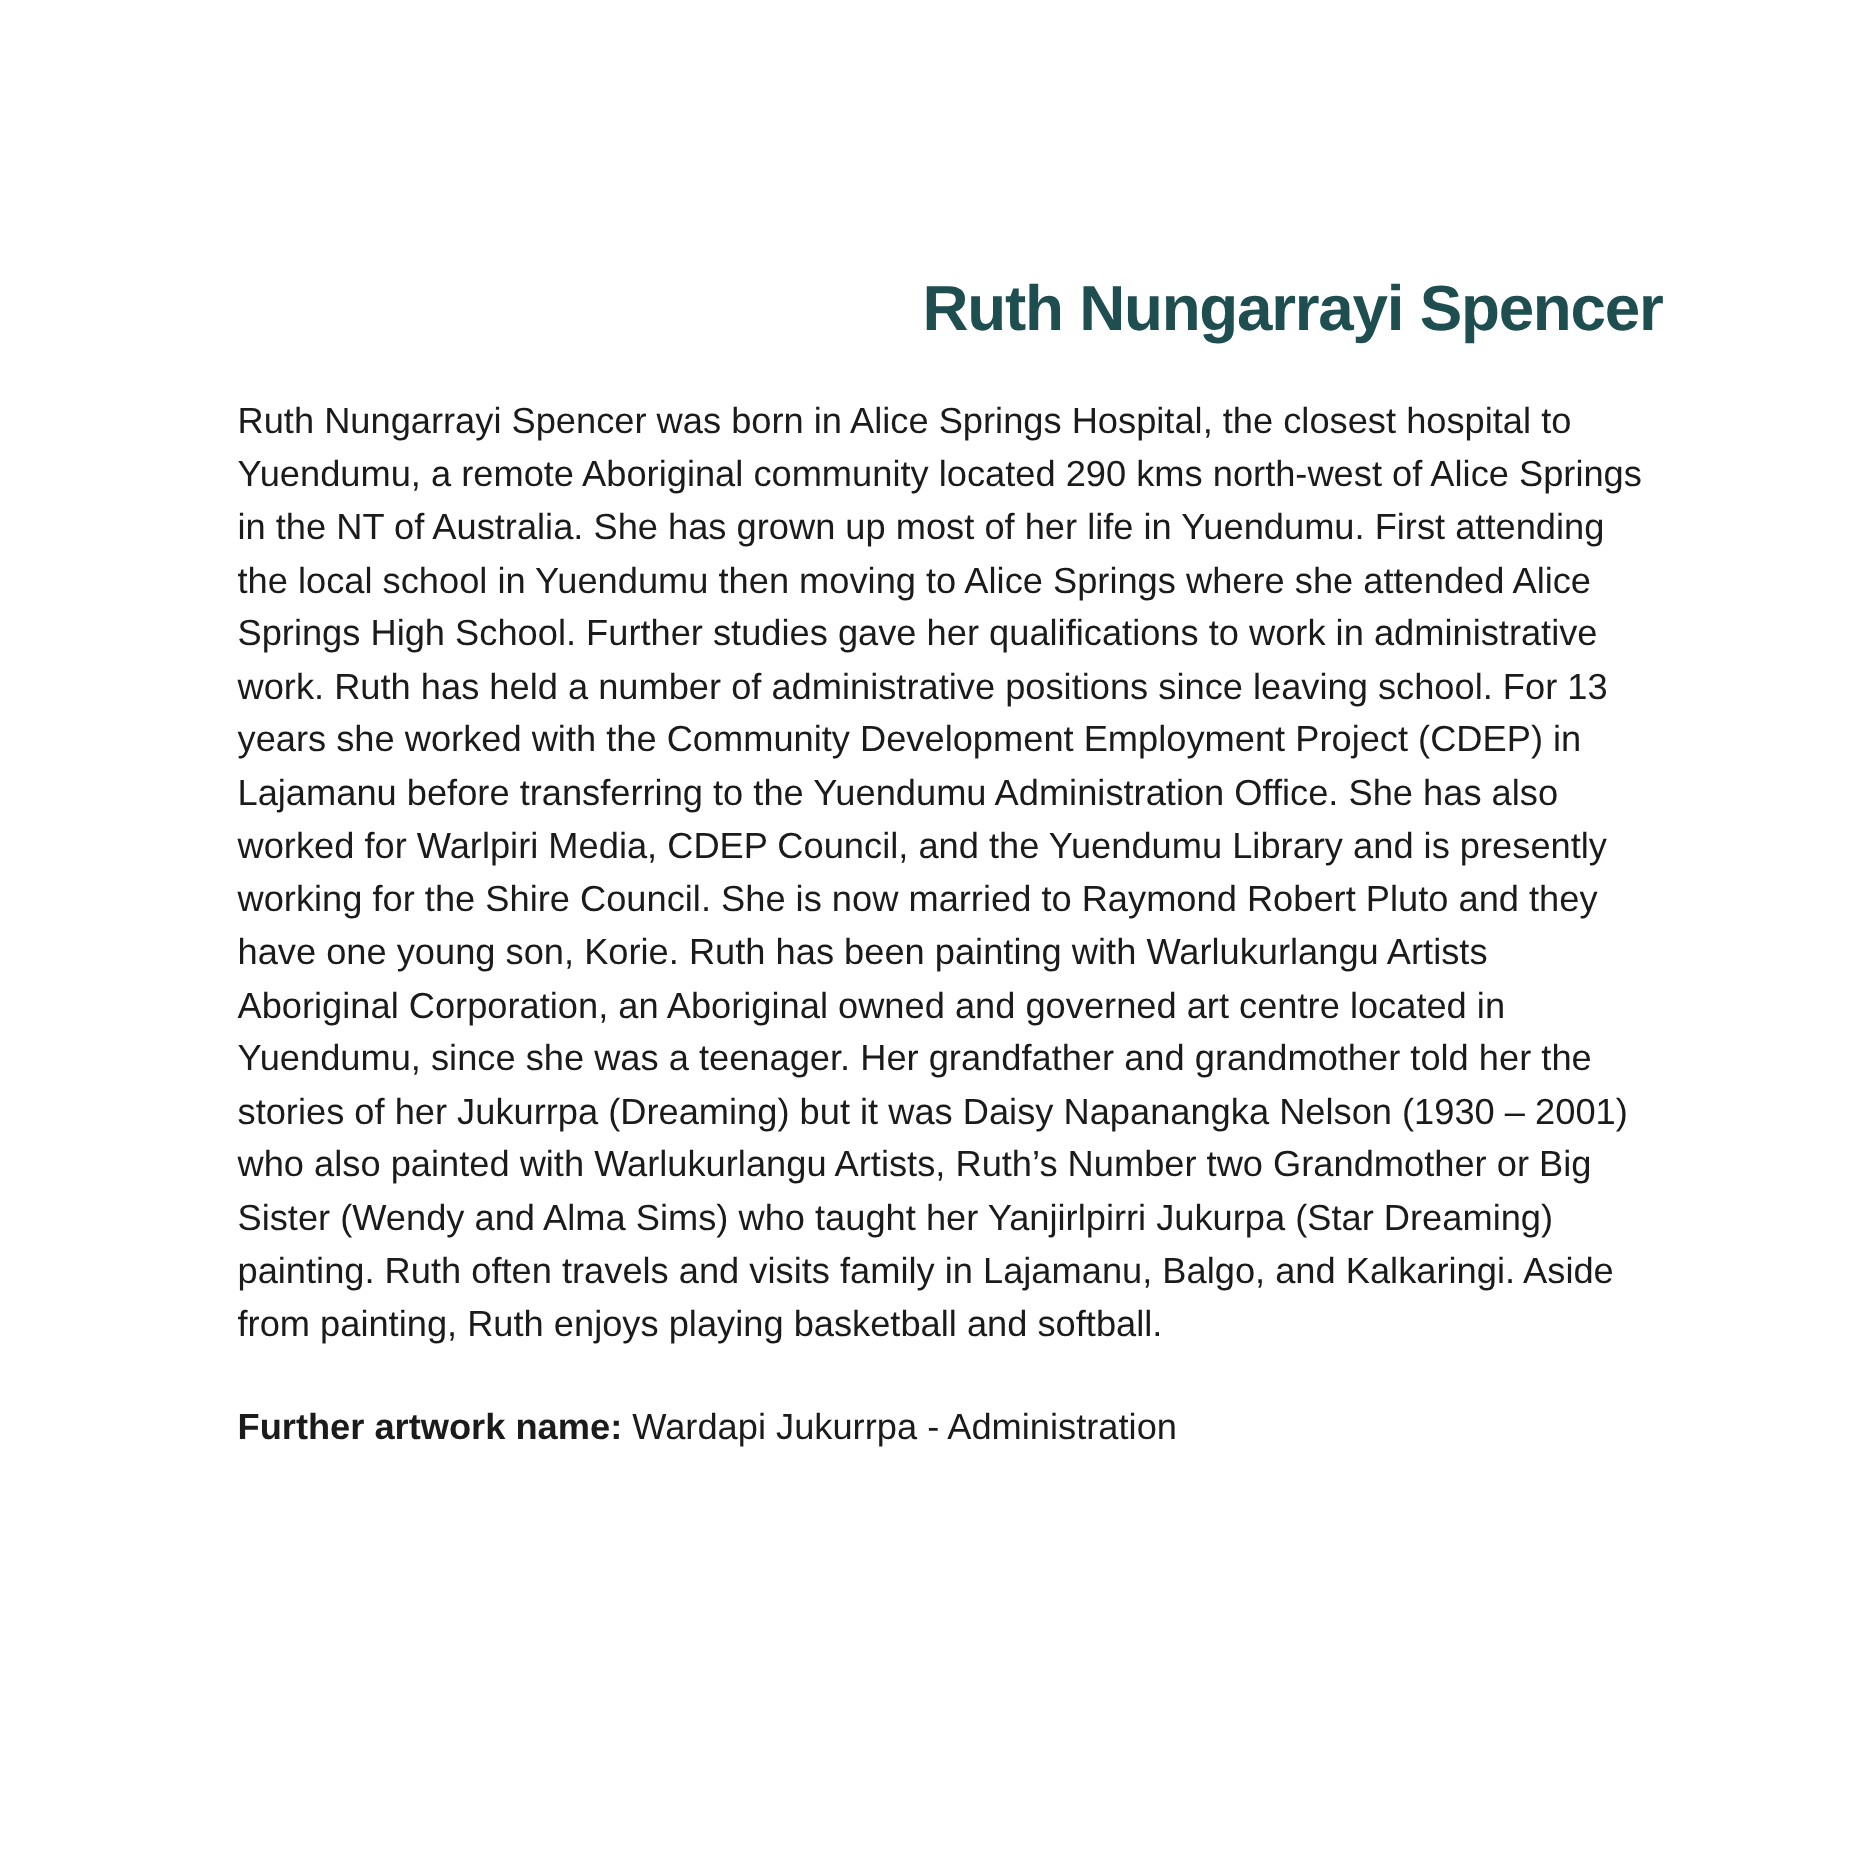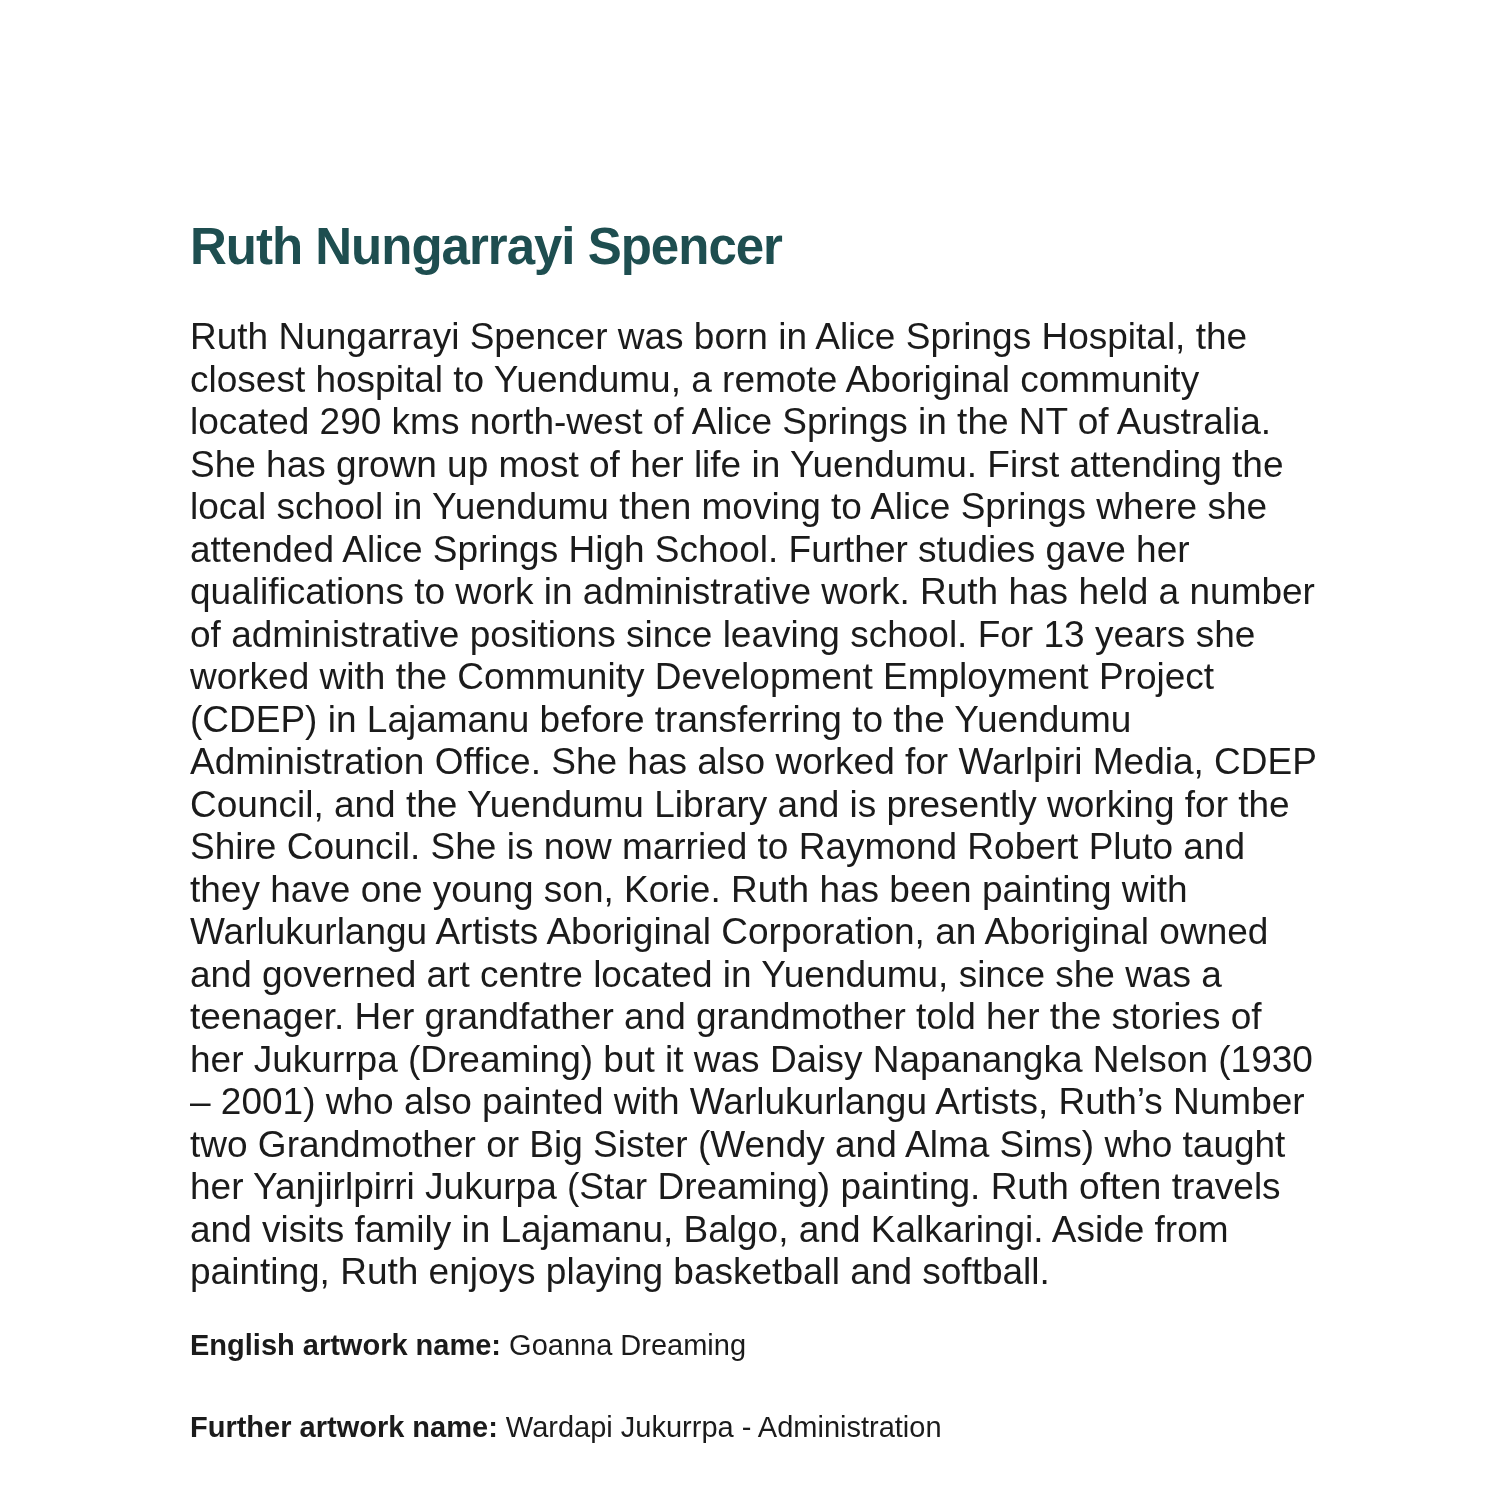--- a/index.html
+++ b/index.html
@@ -22,24 +22,25 @@
     padding: 221px 170px 0 190px;
   }
   .page-title {
     font-family: "Liberation Sans", sans-serif;
     font-weight: bold;
     font-size: 51px;
     line-height: 52px;
     letter-spacing: -1px;
     color: var(--title-color);
     margin: 0 0 43px 0;
+    text-align: right;
   }
   .bio-text {
     width: 1135px;
-    font-size: 37px;
+    font-size: 29px;
     line-height: 42.5px;
     color: var(--body-color);
   }
   .artwork-line {
     width: 1135px;
     font-size: 29px;
     line-height: 42.5px;
     color: var(--body-color);
   }
   .artwork-line.first { margin-top: 30px; }
@@ -48,17 +49,16 @@
 </style>
 </head>
 <body>
 
 <div class="page">
 
   <h1 class="page-title">Ruth Nungarrayi Spencer</h1>
 
   <p class="bio-text">Ruth Nungarrayi Spencer was born in Alice Springs Hospital, the closest hospital to Yuendumu, a remote Aboriginal community located 290 kms north-west of Alice Springs in the NT of Australia. She has grown up most of her life in Yuendumu. First attending the local school in Yuendumu then moving to Alice Springs where she attended Alice Springs High School. Further studies gave her qualifications to work in administrative work. Ruth has held a number of administrative positions since leaving school. For 13 years she worked with the Community Development Employment Project (CDEP) in Lajamanu before transferring to the Yuendumu Administration Office. She has also worked for Warlpiri Media, CDEP Council, and the Yuendumu Library and is presently working for the Shire Council. She is now married to Raymond Robert Pluto and they have one young son, Korie. Ruth has been painting with Warlukurlangu Artists Aboriginal Corporation, an Aboriginal owned and governed art centre located in Yuendumu, since she was a teenager. Her grandfather and grandmother told her the stories of her Jukurrpa (Dreaming) but it was Daisy Napanangka Nelson (1930 – 2001) who also painted with Warlukurlangu Artists, Ruth’s Number two Grandmother or Big Sister (Wendy and Alma Sims) who taught her Yanjirlpirri Jukurpa (Star Dreaming) painting. Ruth often travels and visits family in Lajamanu, Balgo, and Kalkaringi. Aside from painting, Ruth enjoys playing basketball and softball.</p>
 
-  <p class="artwork-line first"><span class="artwork-label">English artwork name:</span> <span class="artwork-value">Goanna Dreaming</span></p>
 
   <p class="artwork-line second"><span class="artwork-label">Further artwork name:</span> <span class="artwork-value">Wardapi Jukurrpa - Administration</span></p>
 
 </div>
 
 </body></html>

